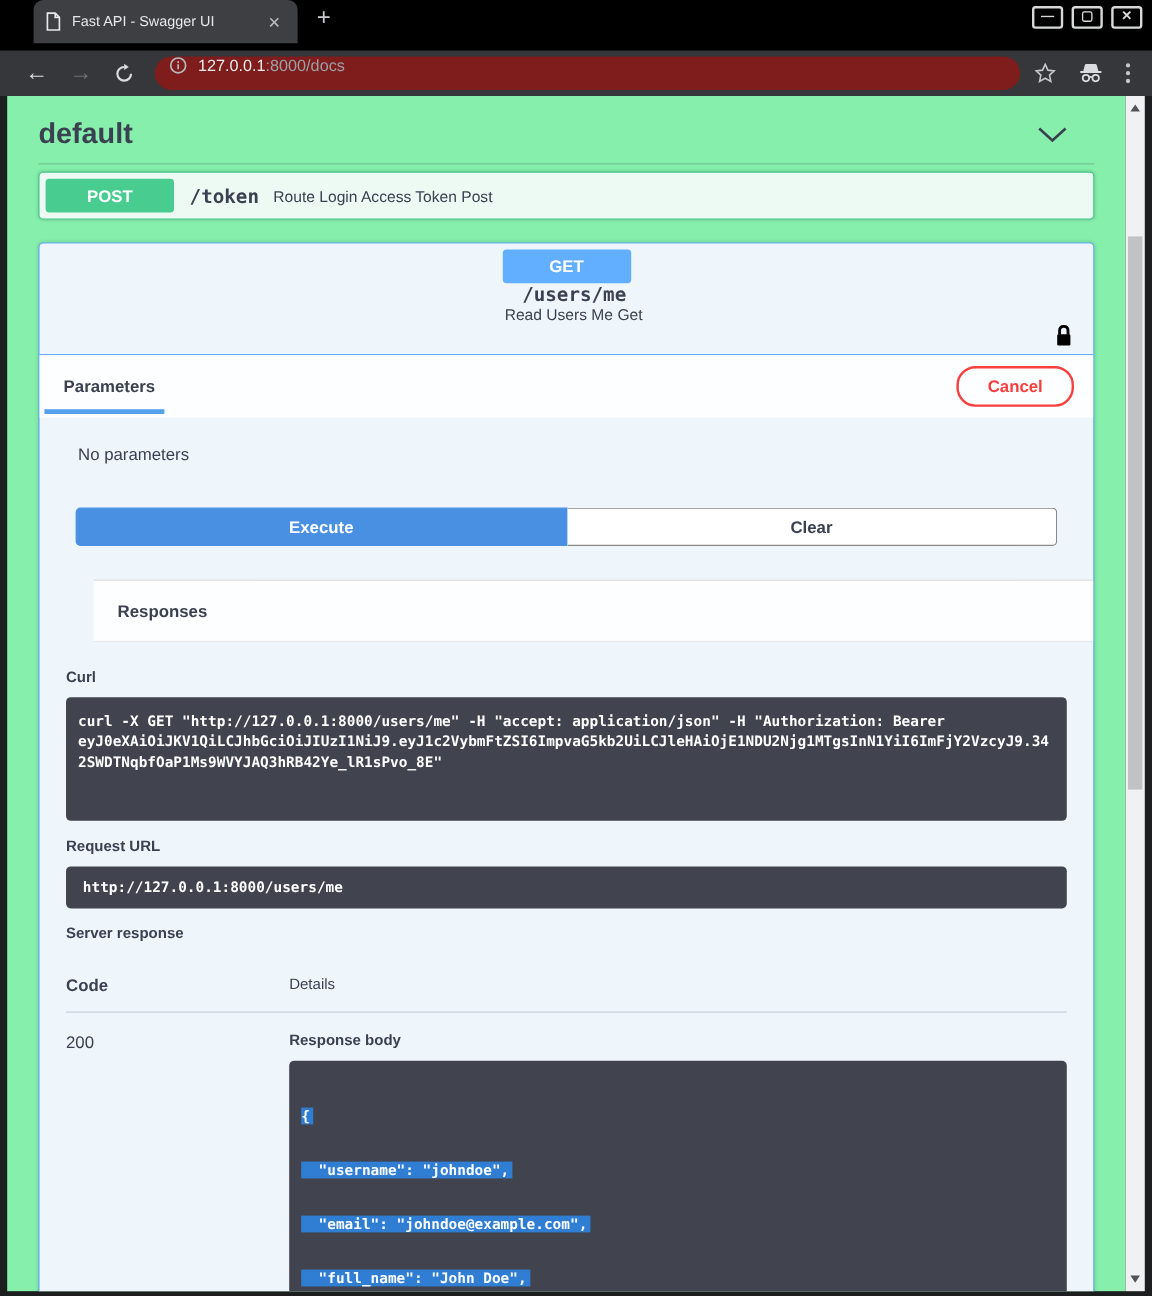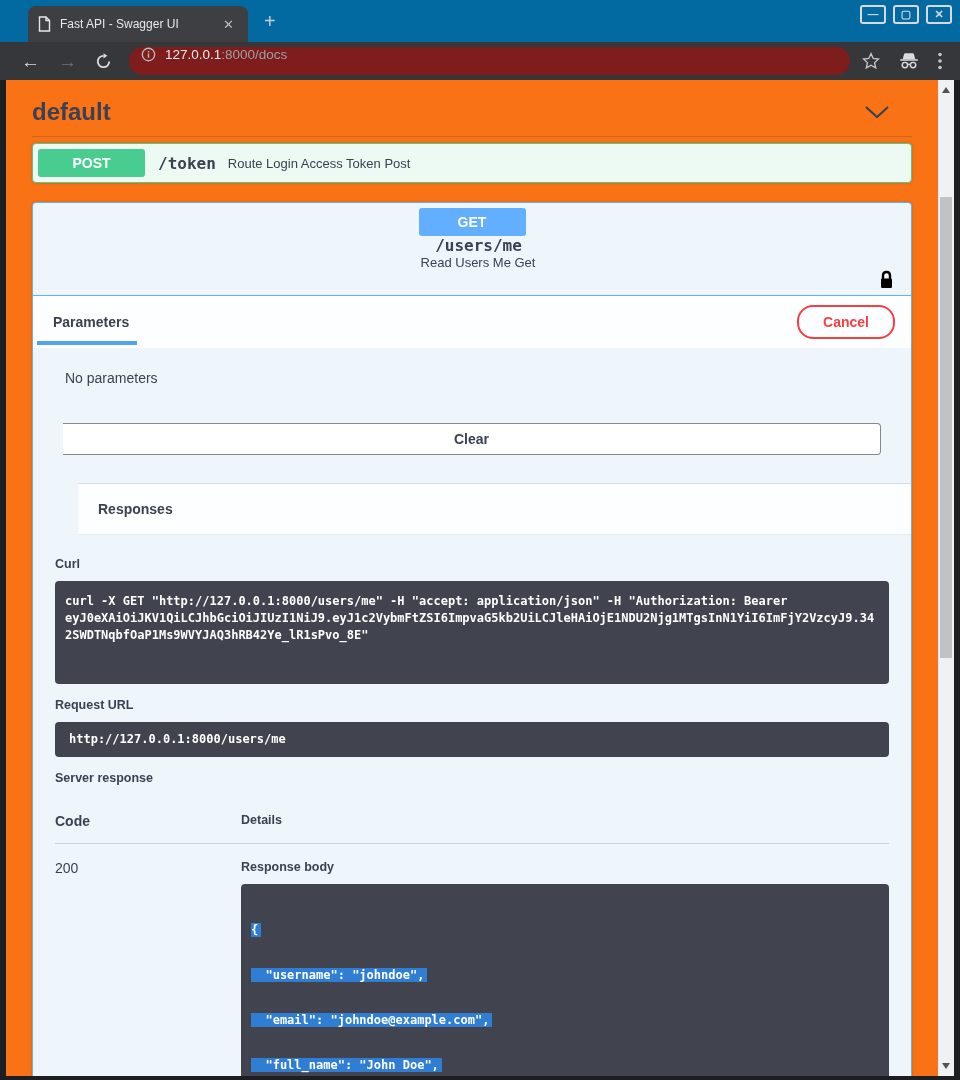--- a/index.html
+++ b/index.html
@@ -1,42 +1,42 @@
 <!DOCTYPE html>
 <html><head>
 <meta charset="utf-8">
 <style>
   * { margin:0; padding:0; box-sizing:border-box; }
   html,body { width:960px; height:1080px; overflow:hidden; }
   body { font-family:"Liberation Sans", sans-serif; background:#1d1e20; }
 
   
   .window { width:960px; height:1080px; background:#1d1e20; }
-  .titlebar { height:42px; background:#0369a1; display:flex; align-items:flex-end; position:relative; }
+  .titlebar { height:42px; background:#000000; display:flex; position:relative; }
   .tab { width:220px; height:36px; background:#3d3f42; border-radius:8px 8px 0 0; margin-left:28px;
          display:flex; align-items:center; padding:0 10px; }
   .tab-title { flex:1; font-size:12px; color:#e6e8e9; margin-left:9px; white-space:nowrap; overflow:hidden; }
   .tab-close { color:#b9bcbe; font-size:13px; padding:0 4px; cursor:default; }
   .newtab { color:#c8cacc; font-size:20px; margin:0 0 6px 16px; line-height:30px; }
   .win-controls { position:absolute; right:8px; top:5px; display:flex; gap:7px; }
   .win-btn { width:26px; height:19px; border:2px solid #d7d9da; border-radius:3px; color:#d7d9da;
              display:flex; align-items:center; justify-content:center; font-size:11px; font-weight:bold; line-height:1; }
 
   .toolbar { height:38px; background:#35373b; display:flex; align-items:center; padding:0 12px; }
   .nav-ic { font-size:19px; color:#dadce0; margin:0 9px; line-height:1; }
   .nav-ic.disabled { color:#6e7277; }
   .url-bar { flex:1; height:28px; background:#7f1d1d; border-radius:14px; margin:0 12px 0 8px;
              display:flex; padding:0 12px; }
   .url-host { color:#e8eaed; font-size:13.5px; }
   .url-rest { color:#9aa0a6; font-size:13.5px; }
   .tb-right { display:flex; align-items:center; gap:18px; margin-right:6px; }
 
   
   .content { display:flex; height:996px; padding-left:6px; background:#1d1e20; }
-  .main { flex:1; background:#f97316; overflow:hidden; }
+  .main { flex:1; background:#86efac; overflow:hidden; }
   .scrollbar { width:16px; background:#f0f1f2; position:relative; margin-right:6px; }
   .sb-thumb { position:absolute; left:2px; width:12px; top:117px; height:461px; background:#c0c2c3; }
   .sb-up, .sb-down { position:absolute; left:4px; width:0; height:0; }
   .sb-up { top:7px; border-left:4px solid transparent; border-right:4px solid transparent; border-bottom:6px solid #515457; }
   .sb-down { bottom:7px; border-left:4px solid transparent; border-right:4px solid transparent; border-top:6px solid #515457; }
 
   
   .page { padding:0 26px; color:#3b4151; }
   .sec-head { display:flex; align-items:center; justify-content:space-between; padding:18px 0 10px; }
   .sec-title { font-size:24px; font-weight:700; color:#3b4151; }
@@ -77,21 +77,21 @@
   .block-label { font-size:12.5px; font-weight:700; color:#3b4151; margin-bottom:10px; }
   .dark-block { background:#41444e; border-radius:4px; color:#fff;
                 font-family:"DejaVu Sans Mono", monospace; font-size:12px; line-height:17px;
                 padding:12px 10px; white-space:pre-wrap; overflow-wrap:break-word; word-break:break-word; }
   .curl-block { min-height:103px; font-weight:700; }
   .requrl-block { padding:9px 14px; margin-bottom:14px; font-weight:700; }
   .lbl-mt { margin-top:14px; }
 
   .tbl-hdr { display:flex; border-bottom:1px solid rgba(59,65,81,.2); padding:18px 0 14px; }
   .col-code { width:186px; font-size:14px; font-weight:700; }
-  .col-flex { flex:1; font-size:12.5px; font-weight:700; }
+  .col-flex { flex:1; font-size:12.5px; font-weight:400; }
 
   .resp-row { display:flex; padding-top:16px; }
   .resp-code { width:186px; font-size:14px; }
   .resp-detail { flex:1; }
   .json-block { position:relative; padding:9px 10px; line-height:15px; }
   .code-line { white-space:pre; font-family:"DejaVu Sans Mono", monospace; font-size:12px; font-weight:700; }
   .code-line .hl { background:#2f7ed3; padding-right:3px; }
 </style>
 </head>
 <body>
@@ -185,20 +185,21 @@
 
           <div class="section-hdr">
             <span class="param-tab">Parameters</span>
             <span class="param-underline"></span>
             <button class="btn-cancel">Cancel</button>
           </div>
 
           <div class="no-params">No parameters</div>
 
           <div class="exec-row">
+            <button class="btn-execute">Execute</button>
             <button class="btn-clear">Clear</button>
           </div>
 
           <div class="responses-hdr">
             <span>Responses</span>
           </div>
 
           <div class="responses-body">
 
             <div class="block-label">Curl</div>

